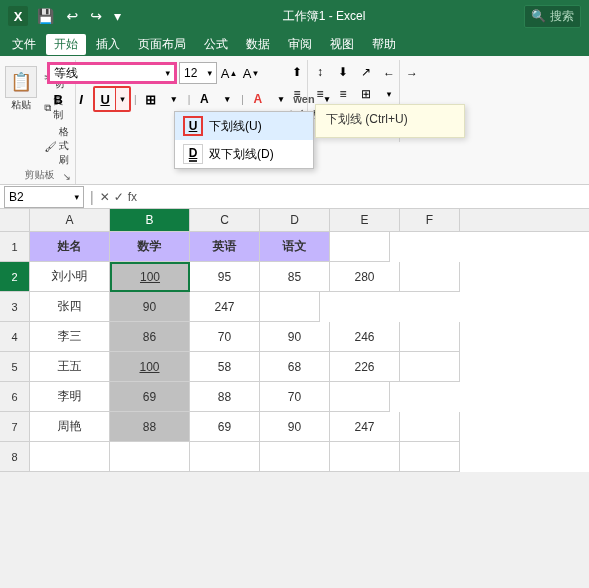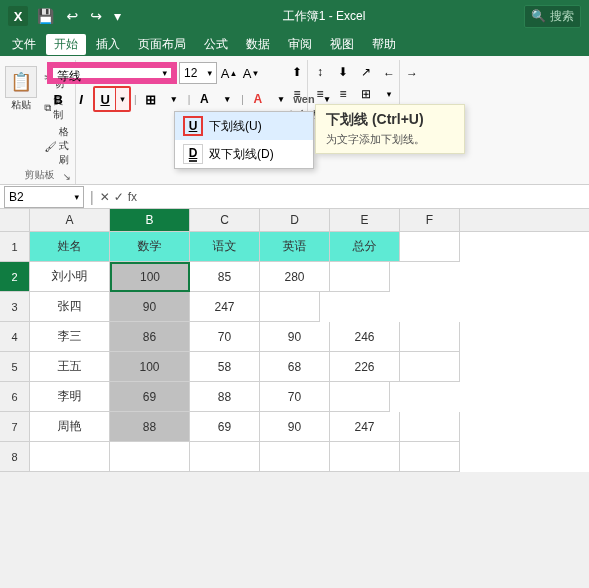--- a/index.html
+++ b/index.html
@@ -113,22 +113,22 @@
     }
 
     
     .font-group-content {
       display: flex; flex-direction: column; gap: 2px;
       padding-bottom: 14px;
     }
     .font-row1 { display: flex; align-items: center; gap: 2px; }
     .font-name-box {
       width: 130px; height: 22px;
-      border: 6px solid #ec4899;
-      display: flex; padding: 0 4px;
+      border: 3px solid #ec4899;
+      display: flex; align-items: center; padding: 0 4px;
       font-size: 12px; background: white;
       cursor: pointer;
     }
     .font-size-box {
       width: 38px; height: 22px;
       border: 1px solid #b0b0b0;
       display: flex; align-items: center; padding: 0 4px;
       font-size: 12px; background: white;
     }
     .icon-btn {
@@ -196,21 +196,21 @@
       left: 315px;
       background: #fffde7;
       border: 1px solid #e0e0c0;
       padding: 6px 10px;
       font-size: 12px;
       color: #333;
       width: 150px;
       box-shadow: 2px 2px 6px rgba(0,0,0,0.15);
       z-index: 101;
     }
-    .tooltip-title { font-weight: bold; font-size: 14px; margin-bottom: 3px; }
+    .tooltip-title { font-weight: normal; font-size: 12px; margin-bottom: 3px; }
     .tooltip-desc { font-size: 11px; color: #555; }
 
     
     .align-group {
       display: flex; flex-direction: column; gap: 2px;
       padding-bottom: 14px;
     }
     .align-row { display: flex; gap: 1px; }
     .align-btn {
       width: 22px; height: 20px;
@@ -282,24 +282,24 @@
     }
     .row-header.selected { background: #107c41; color: white; }
     .cell {
       height: 30px;
       border-right: 1px solid #d0d0d0;
       border-bottom: 1px solid #d0d0d0;
       display: flex; align-items: center; justify-content: center;
       font-size: 12px; color: #333;
       flex-shrink: 0;
     }
-    .cell.header-cell { background: #5eead4; font-weight: normal; text-align: center; }
+    .cell.header-cell { background: #c4b5fd; font-weight: bold; text-align: center; }
     .cell.active { border: 2px solid #107c41; }
     .cell.gray-bg { background: #c0c0c0; }
-    .cell.underlined { }
+    .cell.underlined { text-decoration: underline; }
 
     
     .col-a { width: 80px; }
     .col-b { width: 80px; }
     .col-c { width: 70px; }
     .col-d { width: 70px; }
     .col-e { width: 70px; }
     .col-f { width: 60px; }
 
     .divider-btn { font-size: 10px; color: #999; padding: 0 2px; }
@@ -432,21 +432,20 @@
     <div class="dropdown-item">
       <div class="dropdown-item-icon">
         <span style="text-decoration:underline; border-bottom: 2px double #333; font-weight:bold;">D</span>
       </div>
       <span>双下划线(D)</span>
     </div>
   </div>
 
   <div class="tooltip">
     <div class="tooltip-title">下划线 (Ctrl+U)</div>
-    <div class="tooltip-desc">为文字添加下划线。</div>
   </div>
 
 </div>
 
 <div class="formula-bar">
   <div class="name-box">
     <span>B2</span>
     <span style="margin-left:auto; font-size:9px;">▾</span>
   </div>
   <div class="formula-sep">|</div>
@@ -469,30 +468,30 @@
     <div class="col-header col-e">E</div>
     <div class="col-header col-f">F</div>
   </div>
 
   <div class="table-body">
 
     <div class="table-row">
       <div class="row-header">1</div>
       <div class="cell col-a header-cell">姓名</div>
       <div class="cell col-b header-cell">数学</div>
+      <div class="cell col-d header-cell">英语</div>
       <div class="cell col-c header-cell">语文</div>
-      <div class="cell col-d header-cell">英语</div>
-      <div class="cell col-e header-cell">总分</div>
       <div class="cell col-f"></div>
     </div>
 
     <div class="table-row">
       <div class="row-header selected">2</div>
       <div class="cell col-a">刘小明</div>
       <div class="cell col-b gray-bg active underlined">100</div>
+      <div class="cell col-c">95</div>
       <div class="cell col-d">85</div>
       <div class="cell col-e">280</div>
       <div class="cell col-f"></div>
     </div>
 
     <div class="table-row">
       <div class="row-header">3</div>
       <div class="cell col-a">张四</div>
       <div class="cell col-b gray-bg">90</div>
       <div class="cell col-e">247</div>

